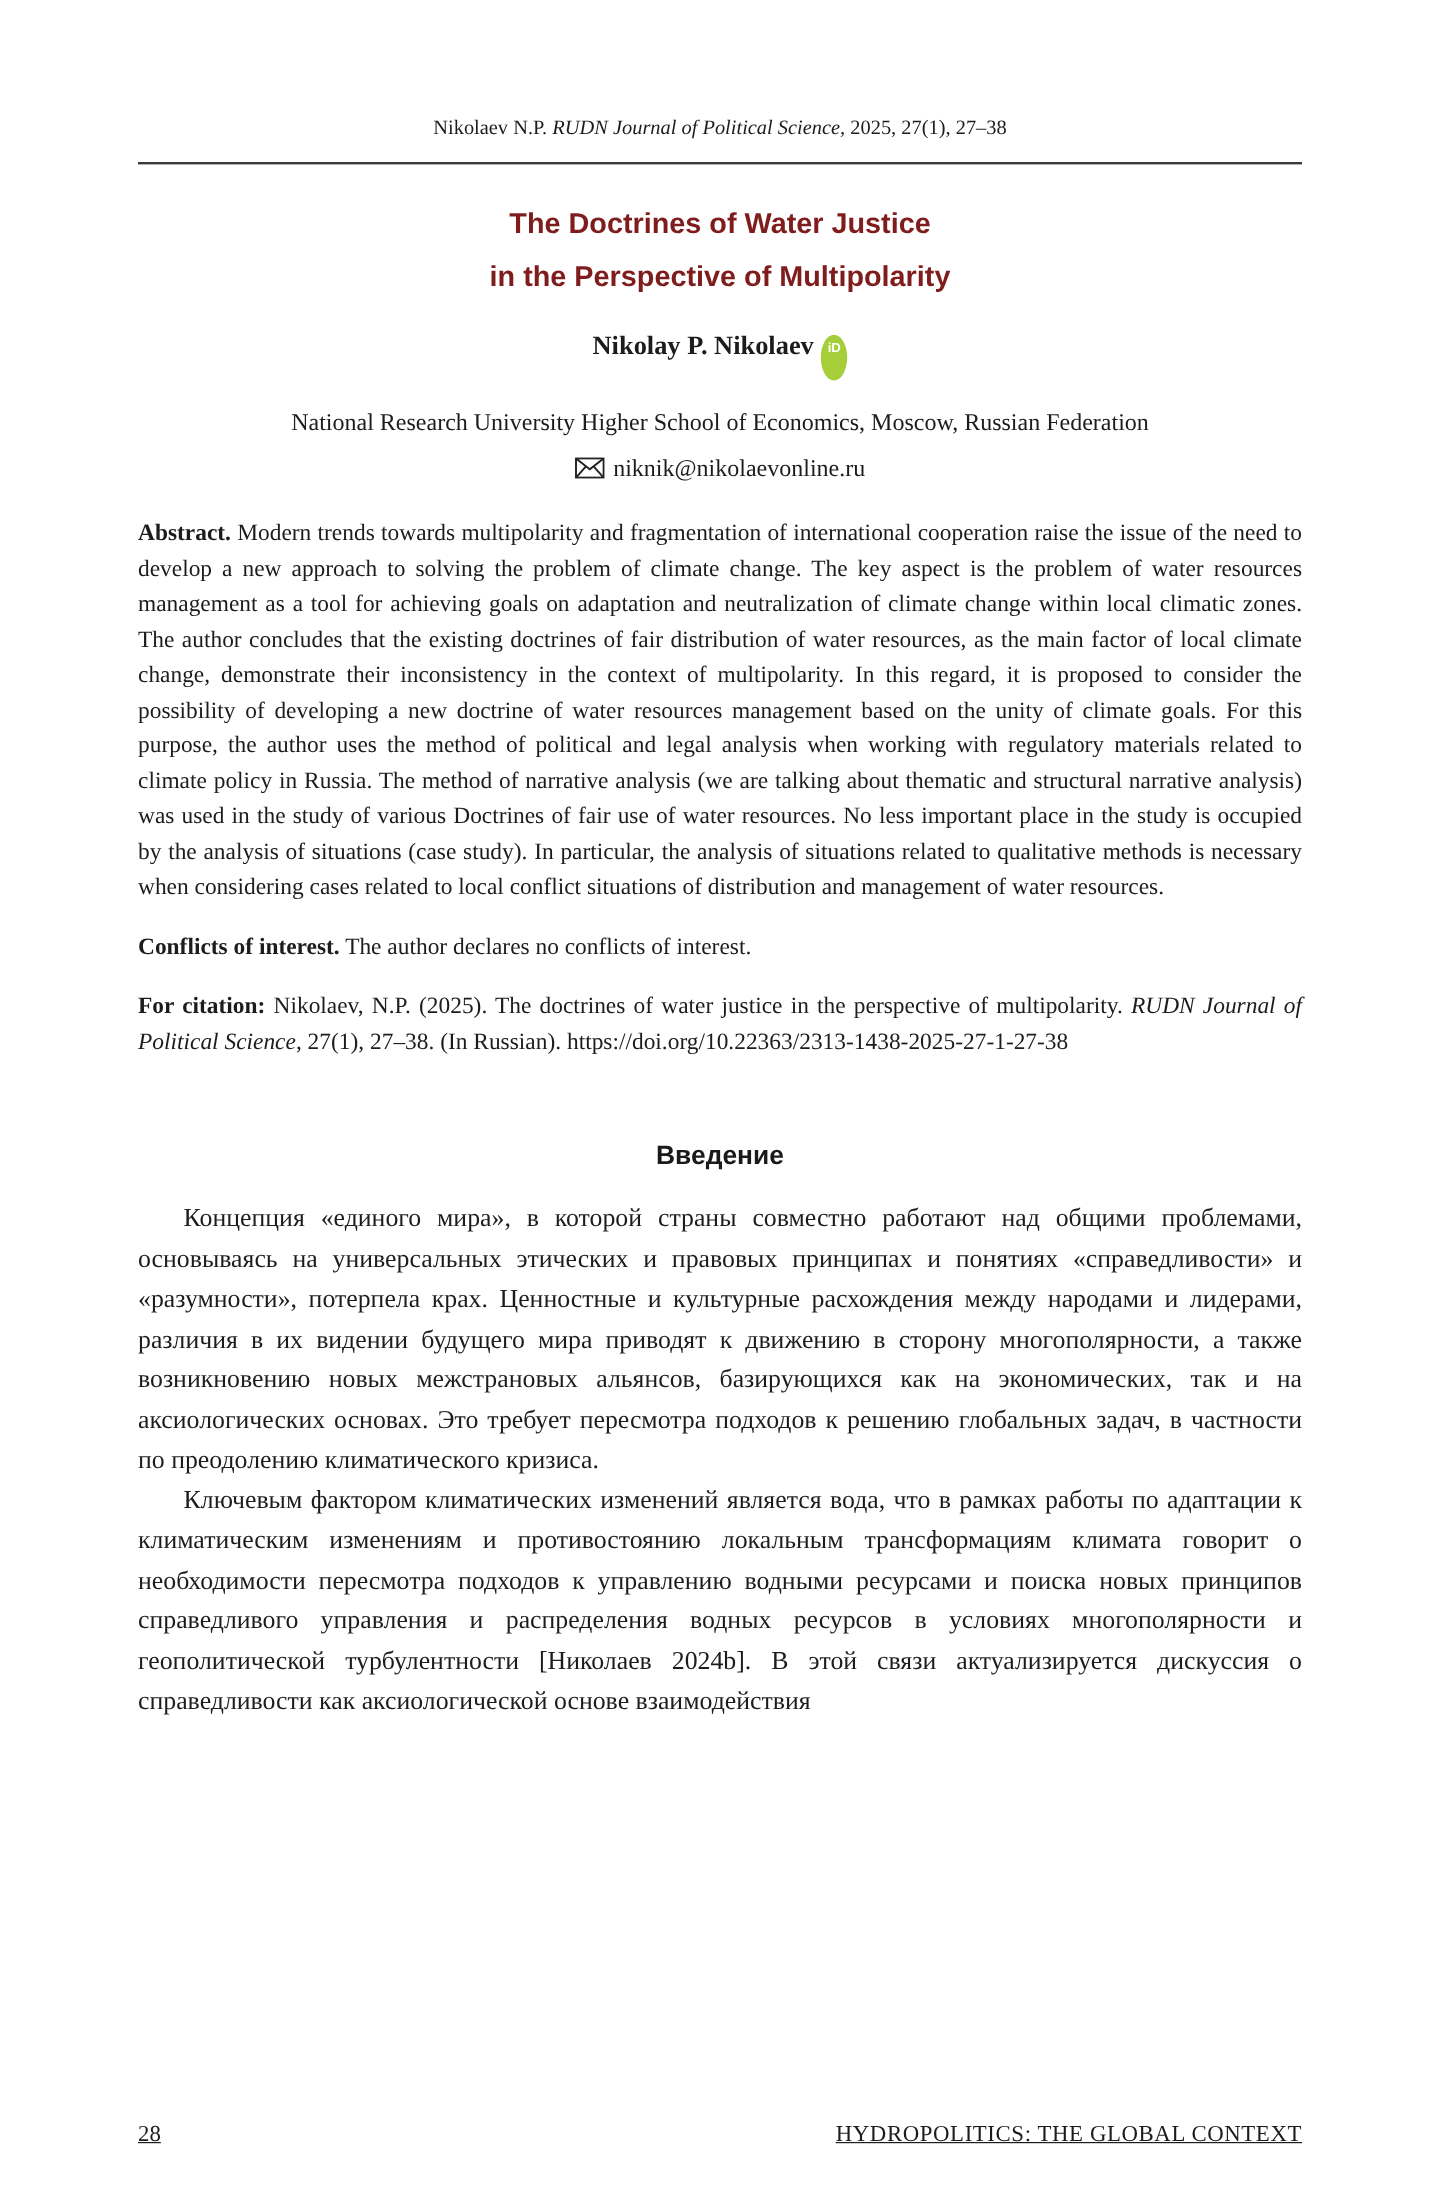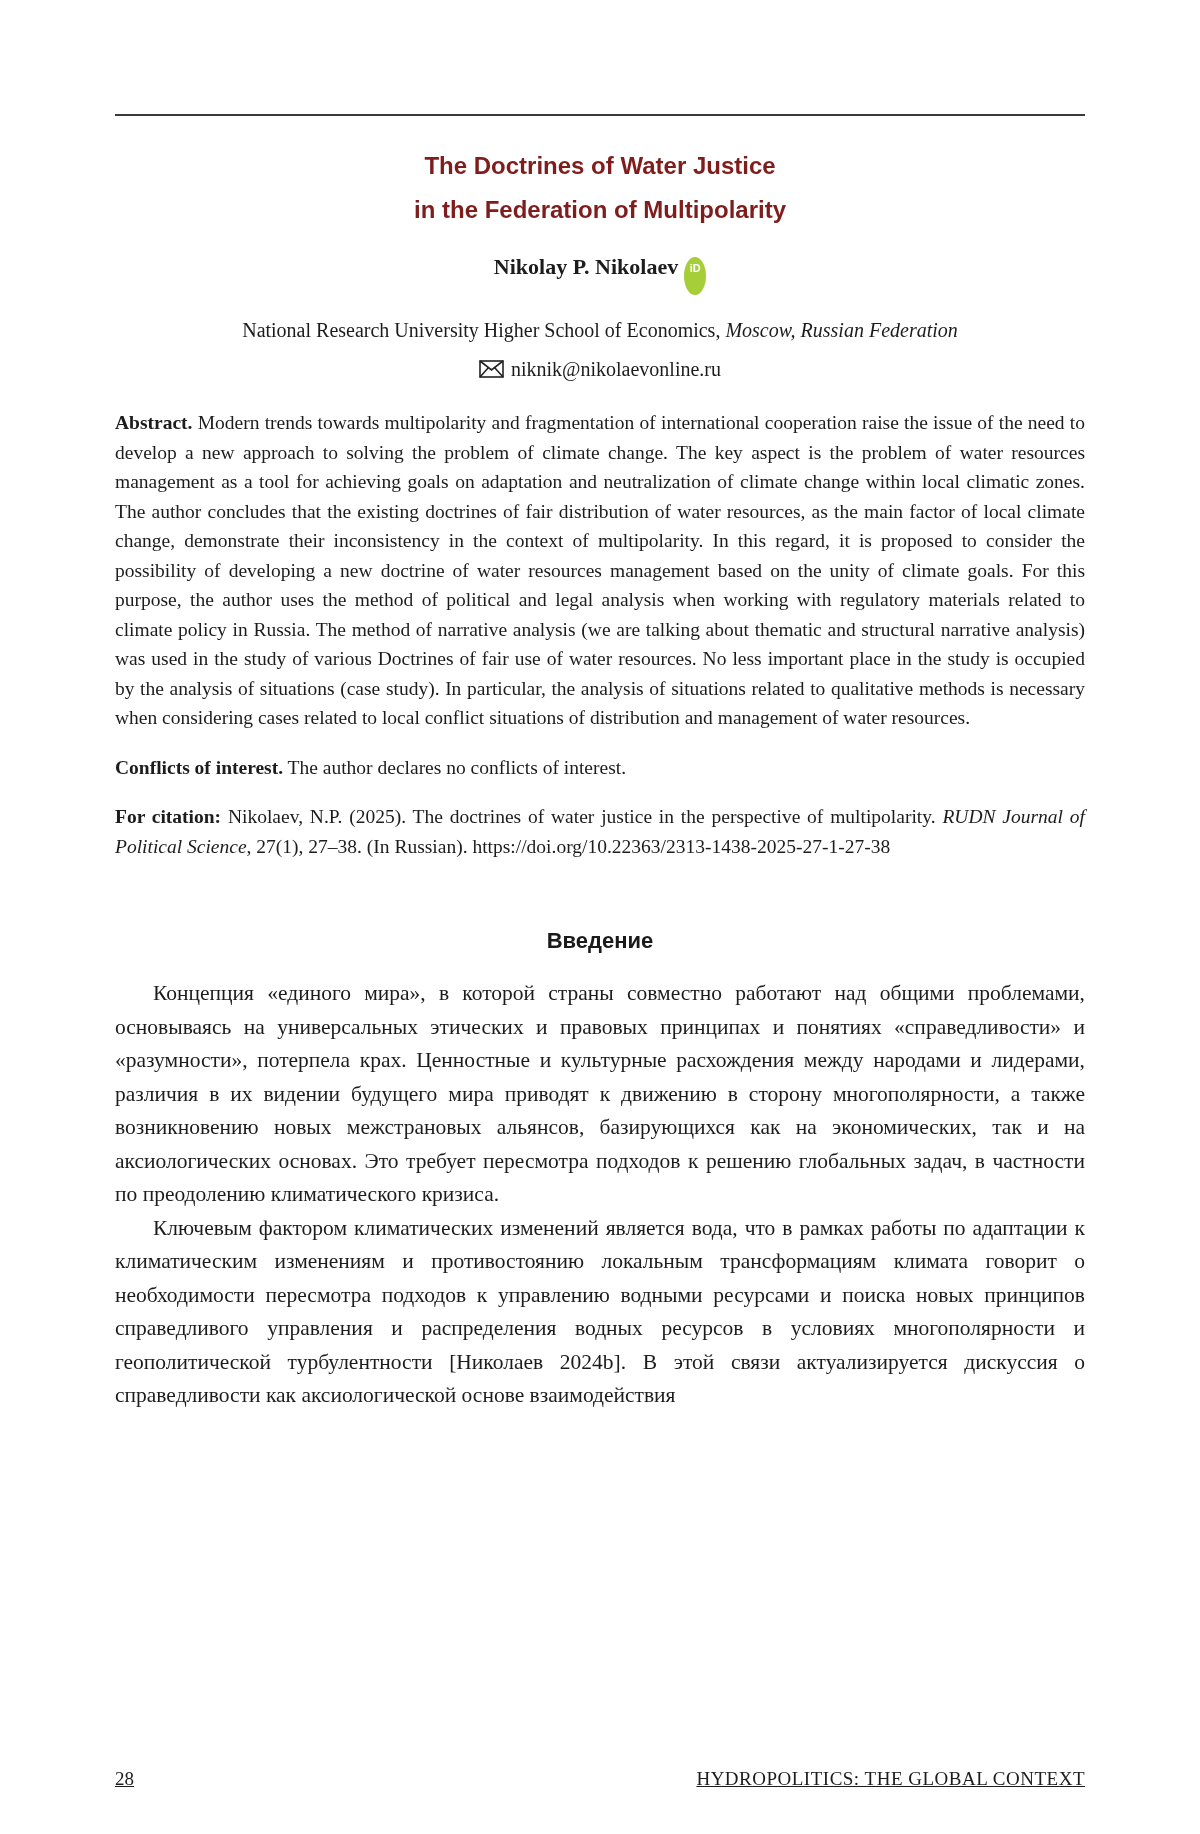--- a/index.html
+++ b/index.html
@@ -56,21 +56,21 @@
     vertical-align:2px;
     margin-left:6px;
     cursor:pointer;
   }
   .affiliation{
     margin-top:22px;
     text-align:center;
     font-size:20px;
     line-height:26px;
   }
-  .affiliation .it{font-style:italic;}
+  .affiliation .it{}
   .email-line{
     margin-top:13px;
     text-align:center;
     font-size:20px;
     line-height:26px;
   }
   .email-line svg{vertical-align:-2px;margin-right:7px;}
   .email-link{color:#1c1c1c;text-decoration:none;cursor:pointer;}
   .abstract-par{
     margin-top:26px;
@@ -115,26 +115,27 @@
     line-height:22px;
     text-decoration:underline;
   }
   .footer-title{letter-spacing:0.5px;}
 </style>
 </head>
 <body>
 
 <div class="page">
 
+  <div class="running-head"><span>Nikolaev N.P. </span><span class="it">RUDN Journal of Political Science,</span><span> 2025, 27(1), 27–38</span></div>
 
   <hr class="head-rule">
 
   <div class="article-title">
     <div>The Doctrines of Water Justice</div>
-    <div>in the Federation of Multipolarity</div>
+    <div>in the Perspective of Multipolarity</div>
   </div>
 
   <div class="author-line"><span>Nikolay P. Nikolaev</span><span class="orcid-badge" id="orcid-badge" style="background: rgb(166, 206, 57);">iD</span></div>
 
   <div class="affiliation"><span>National Research University Higher School of Economics, </span><span class="it">Moscow, Russian Federation</span></div>
 
   <div class="email-line"><svg width="25" height="18" viewBox="0 0 25 18" fill="none" stroke="#222222" stroke-width="1.6">
         <rect x="1" y="1" width="23" height="16"></rect>
         <path d="M1 1 L12.5 10 L24 1"></path>
         <path d="M1 17 L9.5 7.5"></path>

